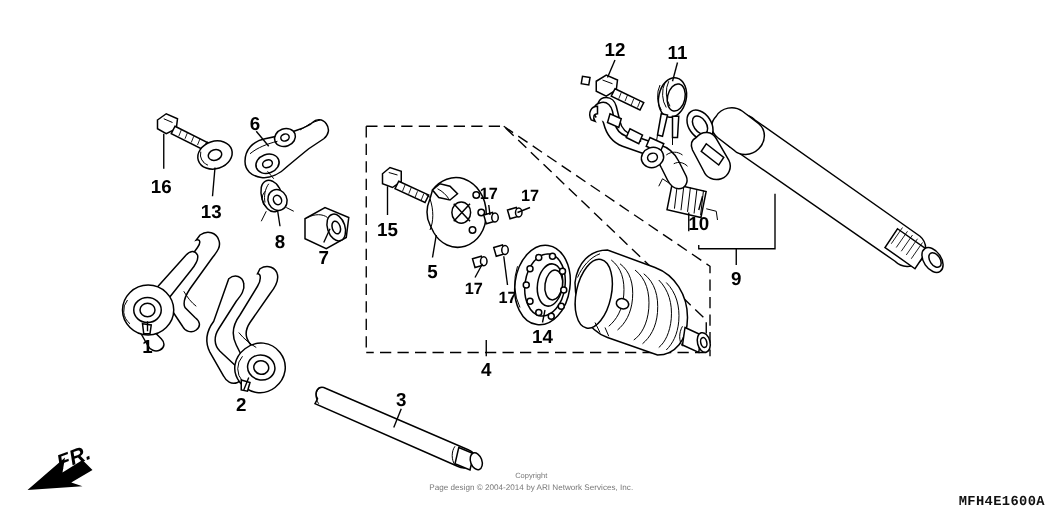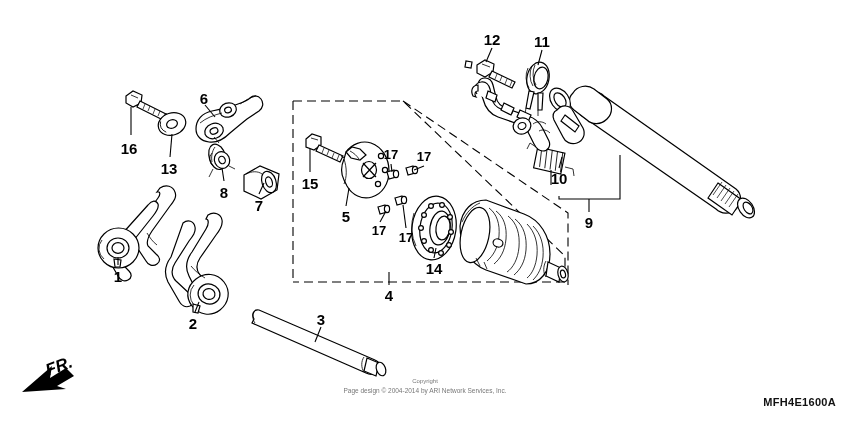--- a/index.html
+++ b/index.html
@@ -45,21 +45,21 @@
     font-size: 6.5px;
   }
   #part-number {
     position: absolute;
     right: 14px;
     top: 396px;
     font-size: 11px;
     font-weight: bold;
     color: #111111;
     letter-spacing: 0.3px;
-    font-family: Liberation Sans, sans-serif;
+    font-family: Liberation Mono, monospace;
   }
   .callout {
     font-family: "Liberation Sans", sans-serif;
     font-weight: bold;
     fill: #000000;
     font-size: 15px;
   }
   .callout-sm {
     font-family: "Liberation Sans", sans-serif;
     font-weight: bold;

